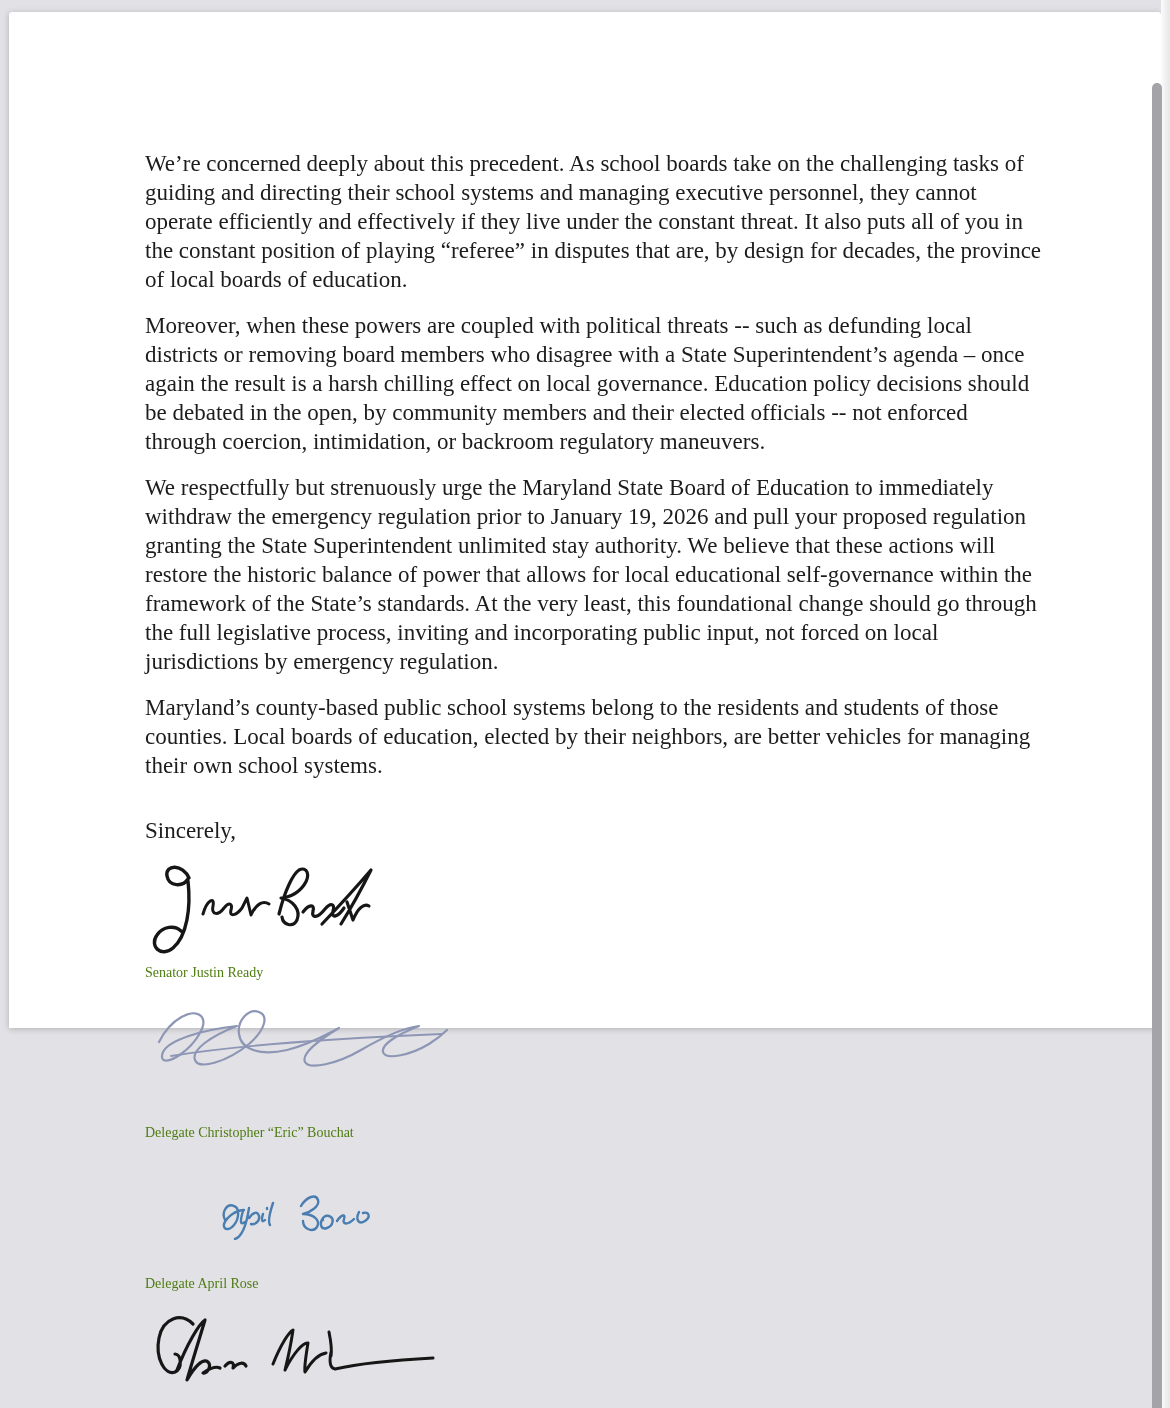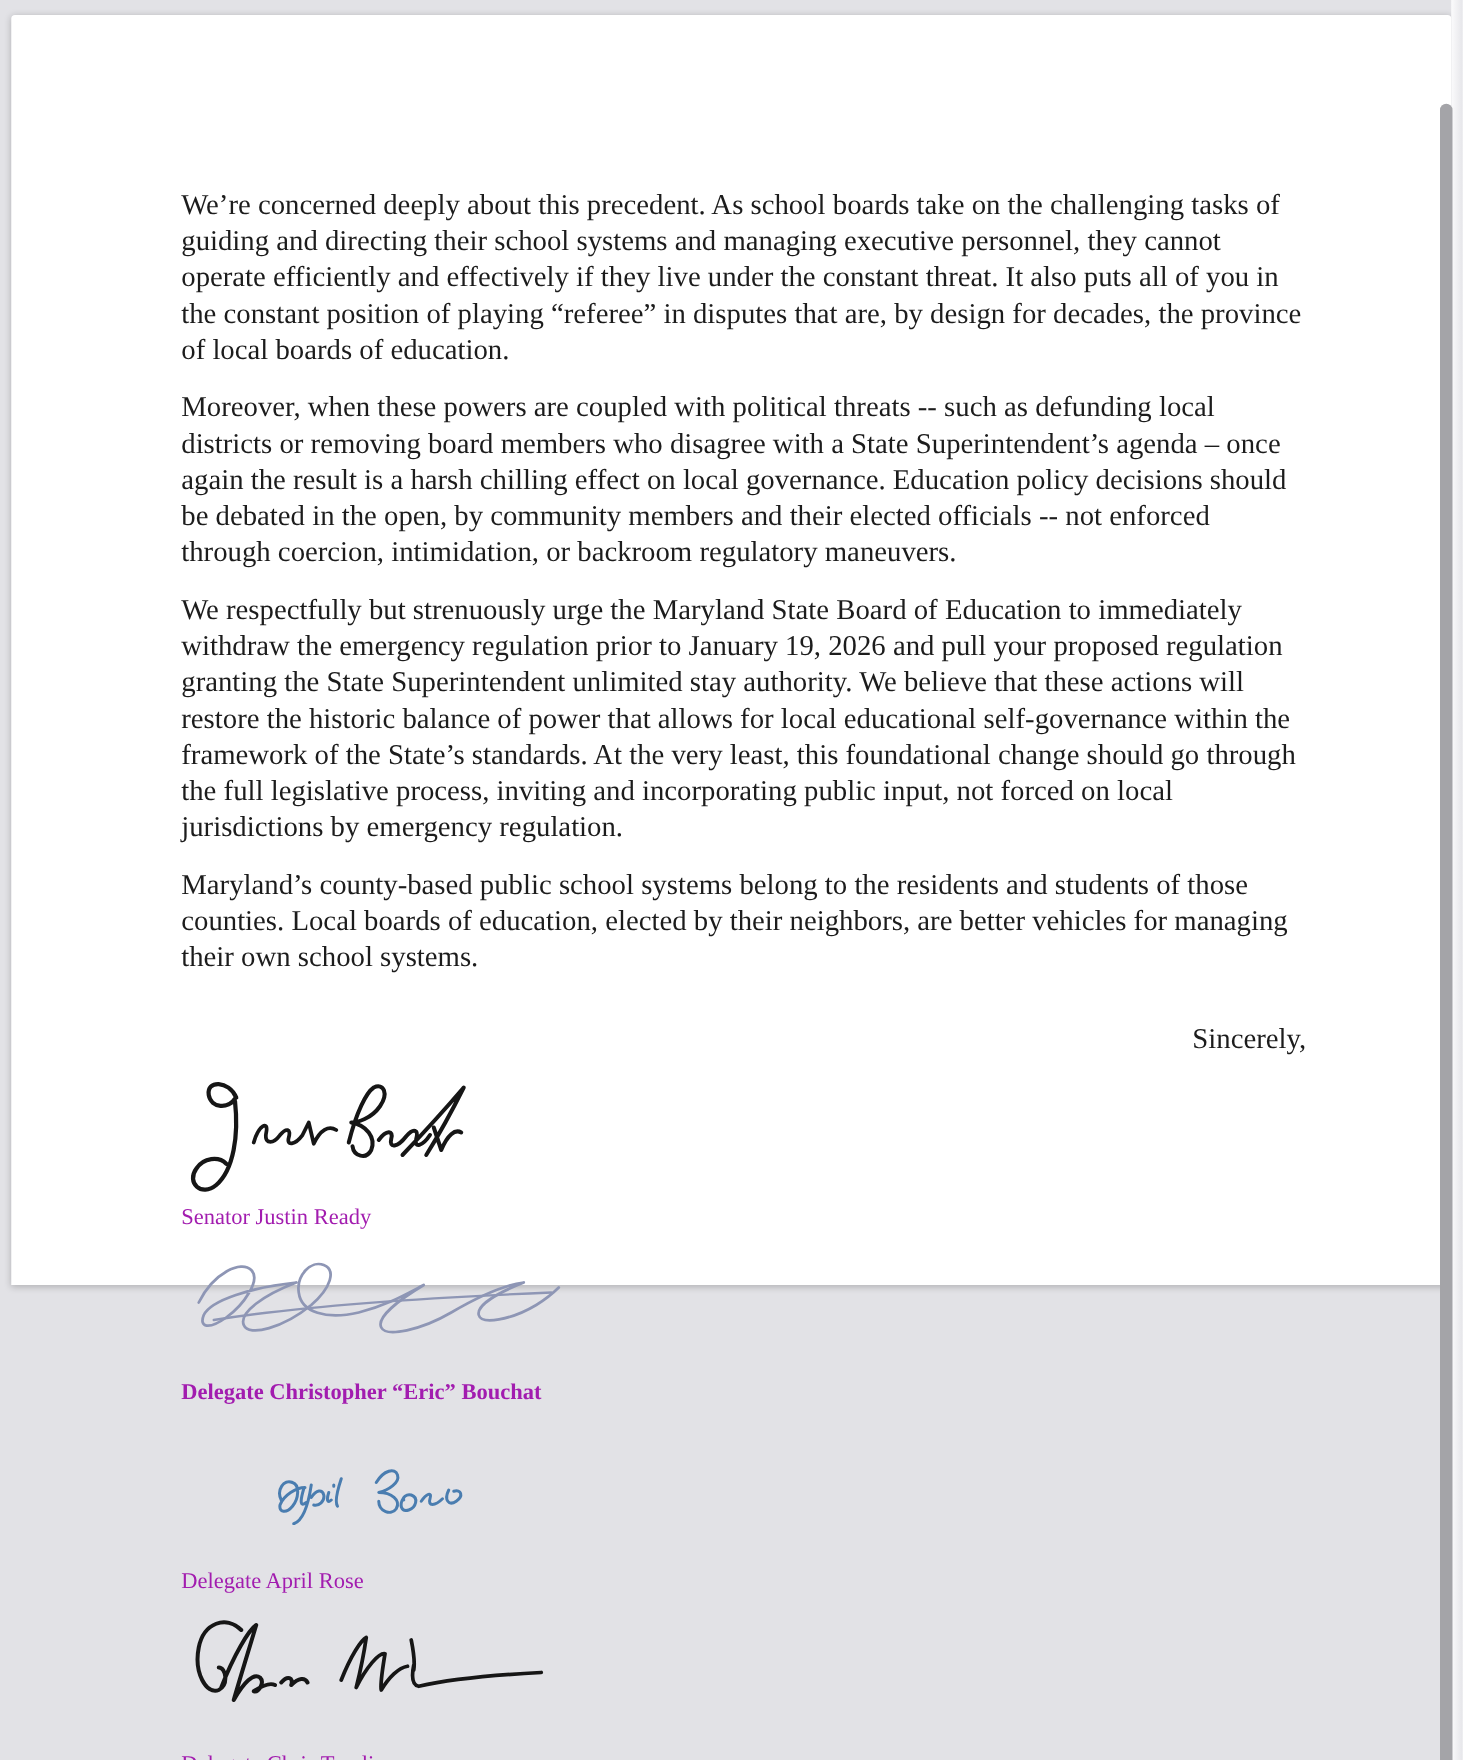--- a/index.html
+++ b/index.html
@@ -17,24 +17,24 @@
     border-radius:3px 3px 0 0;
     box-shadow:0 1px 6px rgba(0,0,0,0.22);
   }
   .letter-body {
     position:absolute; left:136px; top:137px;
     width:900px;
     color:#1c1c1c;
     font-size:23px; line-height:29px;
   }
   .letter-body p { margin:0 0 17px 0; }
-  .closing { margin-top:36px !important;text-align:right; }
+  .closing { margin-top:36px !important; }
   .sig-block { }
   .sig-image { display:block; }
-  .sig-name { font-size:18px; line-height:26px; color:#a21caf; }
+  .sig-name { font-size:14px; line-height:26px; color:#4d7c0f; }
   .scroll-track {
     position:absolute; right:0; top:0; width:9px; height:1408px;
     background:linear-gradient(to right,#fbfbfc,#e6e6ea);
   }
   .scroll-thumb {
     position:absolute; left:1152px; top:83px;
     width:10px; height:1325px;
     background:#a4a4a8;
     border-radius:5px 5px 0 0;
   }
@@ -60,21 +60,21 @@
         <path stroke-width="3.2" d="M134,52 C140,28 148,12 154,8 C162,4 166,13 159,23 C152,33 141,36 136,36 C148,38 156,48 152,58 C148,66 138,63 137,55 M158,50 C164,42 170,42 168,49 C166,57 173,56 180,47 C186,40 190,42 188,49 C186,57 193,55 199,46 M202,40 L208,58 C213,46 219,41 224,44 M177,62 C196,42 214,22 226,8 C218,24 206,46 196,62" stroke="#161616"></path>
       </svg>
       <div class="sig-name" style="margin-top:6px;">Senator Justin Ready</div>
     </div>
 
     <div class="sig-block">
       <svg class="sig-image" width="312" height="76" viewBox="0 0 312 76" style="margin-top:18px;">
         <path stroke-width="2.2" d="M14,38 C26,14 48,4 56,12 C64,20 50,40 36,50 C22,60 14,58 18,48 C24,36 56,26 92,22 C66,32 46,46 50,56 C54,66 82,58 104,40 C120,26 124,12 114,8 C104,4 92,16 94,30 C96,46 116,52 142,46 C166,40 182,30 194,24 C174,36 156,50 160,58 C164,66 192,60 216,46 C240,32 258,24 274,22 C254,30 236,40 238,48 C240,56 264,52 284,40 C292,35 298,30 302,26" stroke="#8e96b5"></path>
         <path stroke-width="1.9" d="M26,52 C100,40 200,34 296,30" stroke="#8e96b5"></path>
       </svg>
-      <div class="sig-name" style="margin-top:20px;font-weight:bold;">Delegate Christopher “Eric” Bouchat</div>
+      <div class="sig-name" style="margin-top:40px;">Delegate Christopher “Eric” Bouchat</div>
     </div>
 
     <div class="sig-block">
       <svg class="sig-image" width="172" height="50" viewBox="0 0 172 50" style="margin-top:44px; margin-left:68px;">
         <path stroke-width="2.4" d="M12,30 C8,22 14,13 21,16 C27,18 26,29 21,35 C16,41 10,40 11,34 C14,26 24,20 31,20 M30,21 C27,31 27,36 32,32 M36,18 C33,38 28,47 22,49 M36,28 C40,22 45,21 46,26 C47,31 42,35 38,34 M50,24 C48,30 49,33 52,30 M54,18 L54,19 M60,13 C56,25 55,32 57,35" stroke="#4a7db0"></path>
         <path stroke-width="2.4" d="M88,16 C94,6 103,4 105,10 C107,16 98,22 90,24 C100,24 108,30 104,37 C100,43 90,39 90,31 M110,28 C106,34 108,40 114,38 C120,36 122,28 116,26 C112,25 109,28 110,30 M124,31 C128,25 133,23 131,29 C129,35 135,35 141,29 M146,22 C142,30 146,35 152,31 C158,27 156,21 150,23" stroke="#4a7db0"></path>
       </svg>
       <div class="sig-name" style="margin-top:31px;">Delegate April Rose</div>
     </div>
 

